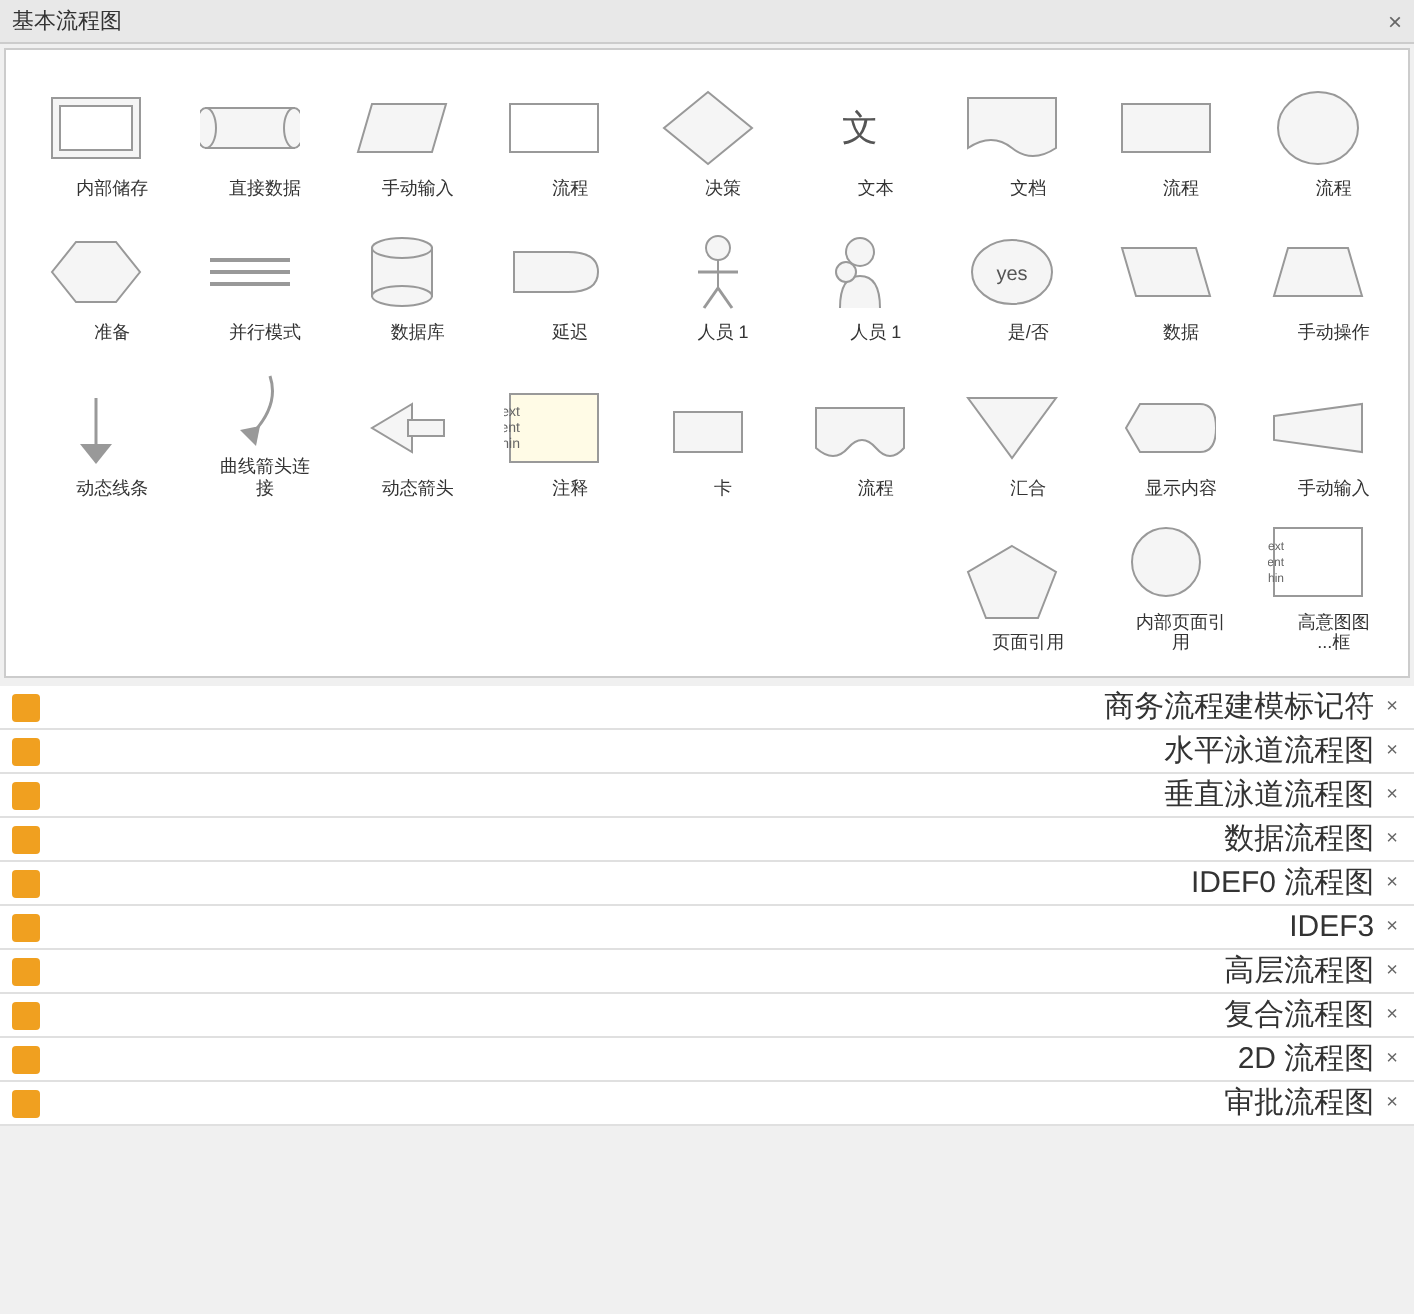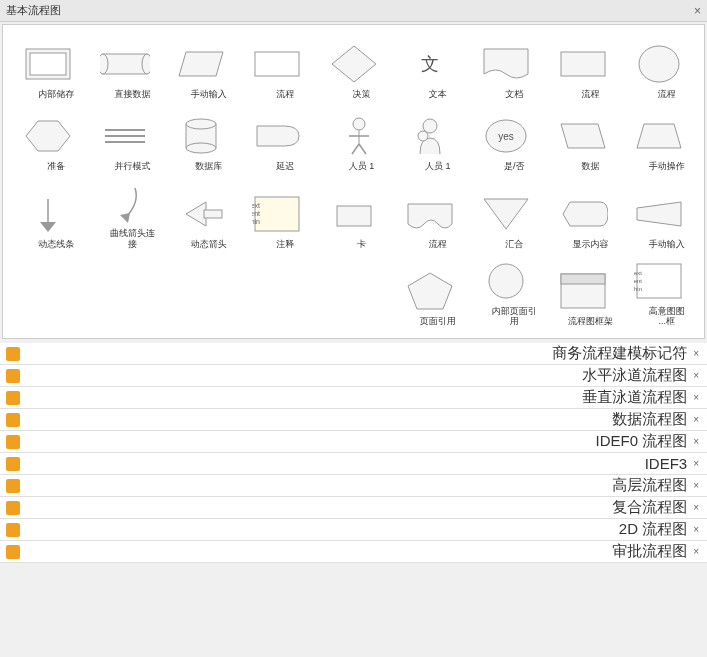--- a/index.html
+++ b/index.html
@@ -360,29 +360,20 @@
             <text x="8" y="14" font-size="6" fill="#666">add any text</text>
             <text x="8" y="22" font-size="6" fill="#666">or element</text>
             <text x="8" y="30" font-size="6" fill="#666">here within</text>
           </svg>
         </div>
         <div class="shape-label">高意图图框...</div>
       </div>
       <div class="shape-item">
         <div class="shape-container">
           <svg width="50" height="40" viewBox="0 0 50 40">
-            <rect x="3" y="3" width="44" height="34" fill="#f5f5f5" stroke="#999" stroke-width="1"></rect>
-            <rect x="3" y="3" width="44" height="10" fill="#e0e0e0" stroke="#999" stroke-width="1"></rect>
-          </svg>
-        </div>
-        <div class="shape-label">流程图框架</div>
-      </div>
-      <div class="shape-item">
-        <div class="shape-container">
-          <svg width="50" height="40" viewBox="0 0 50 40">
             <circle cx="25" cy="20" r="17" fill="#f5f5f5" stroke="#999" stroke-width="1"></circle>
           </svg>
         </div>
         <div class="shape-label">内部页面引用</div>
       </div>
       <div class="shape-item">
         <div class="shape-container">
           <svg width="50" height="40" viewBox="0 0 50 40">
             <polygon points="25,2 47,15 38,38 12,38 3,15" fill="#f5f5f5" stroke="#999" stroke-width="1"></polygon>
           </svg>

